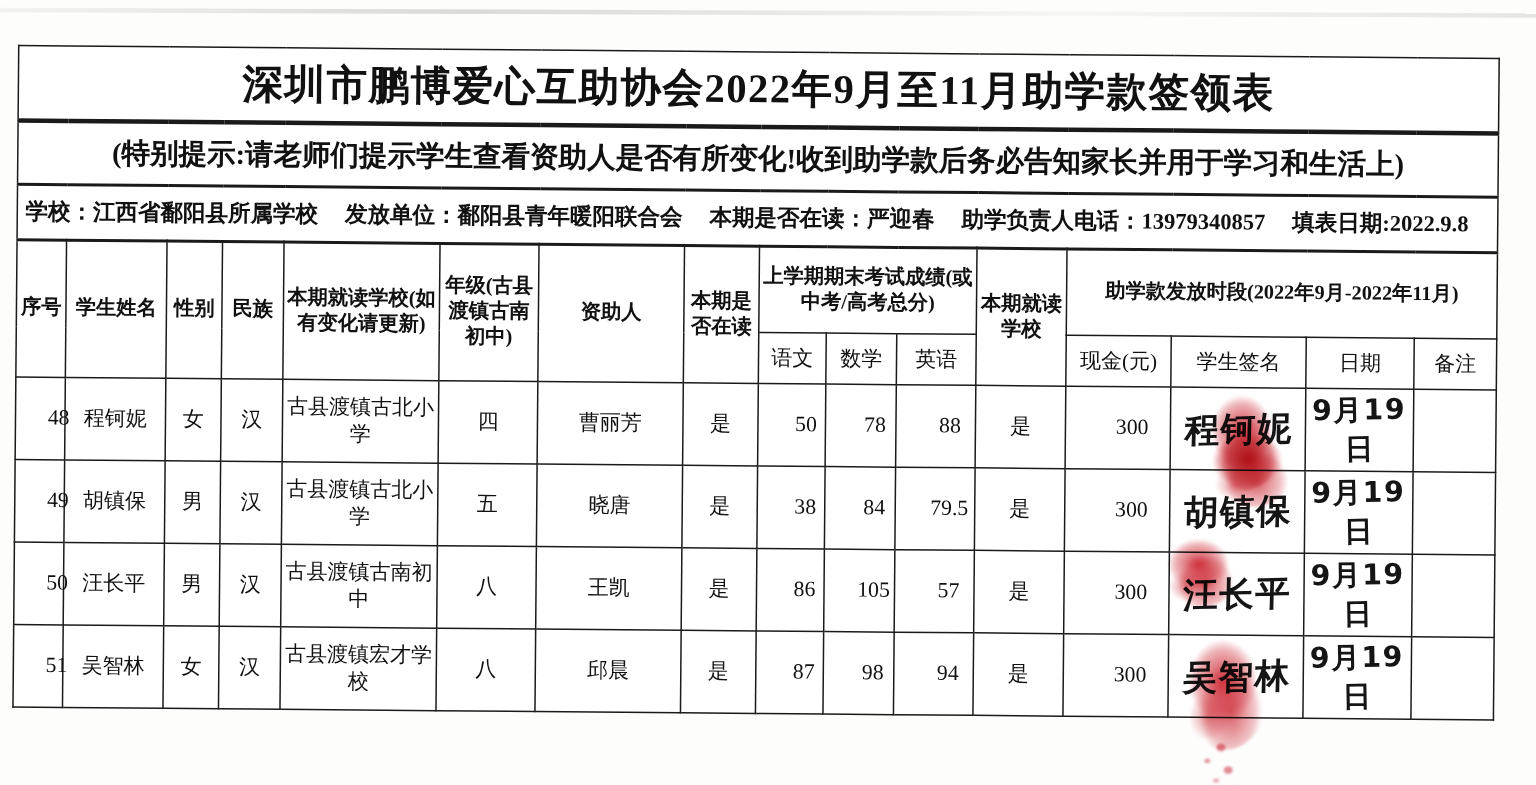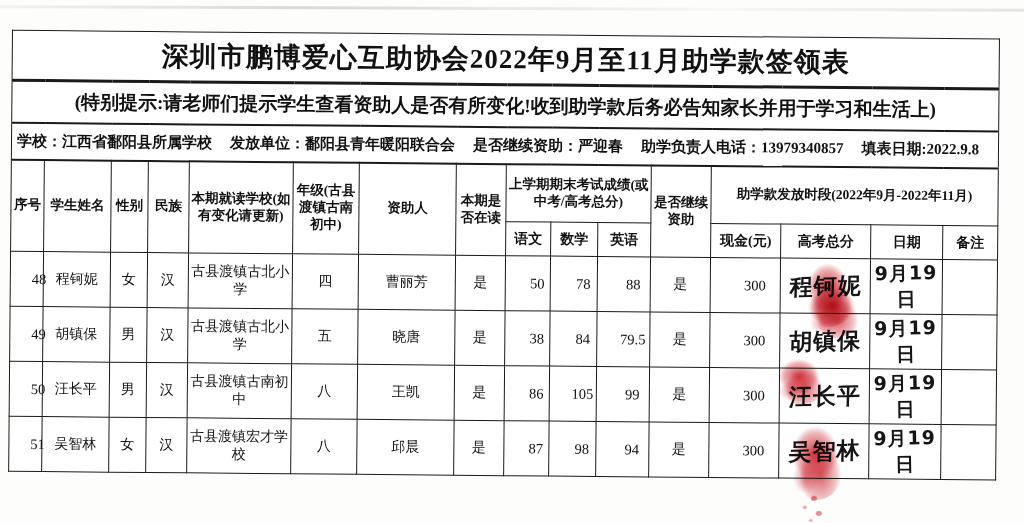--- a/index.html
+++ b/index.html
@@ -23,21 +23,21 @@
     padding:1px 2px; overflow:visible;
   }
   tr.title-row td { border-bottom-width:3px; height:50px; }
   .doc-title { font-size:27px; font-weight:bold; letter-spacing:1px; font-family:"Liberation Serif", serif; }
   tr.notice-row td { border-bottom-width:2.5px; height:42px; }
   .doc-notice { font-size:19px; font-weight:bold; }
   tr.info-row td { border-bottom-width:2.5px; height:37px; text-align:left; padding-left:5px; }
   .info-seg { font-size:15px; font-weight:bold; margin-right:14px; white-space:nowrap; }
   .info-seg .val { font-weight:bold; }
   tr.head-main th { height:58px; font-size:13.5px; font-weight:bold; line-height:1.25; }
-  tr.head-sub th { height:34px; font-size:14px; font-weight:bold;border-radius:10px; }
+  tr.head-sub th { height:34px; font-size:14px; font-weight:normal;border-radius:10px; }
   tr.data-row td { height:53px; font-size:14px; }
   tr.data-row td.num { font-size:14.5px;padding-left:21px; }
   td.sig-cell { position:relative; }
   .hand {
     display:inline-block; font-family:"DejaVu Sans", sans-serif; font-weight:bold;
     color:#151515; position:relative; z-index:2;
   }
   .sig-text { font-size:23px; transform:rotate(-2deg) skewX(-3deg); letter-spacing:1px; }
   .date-text { font-size:19px; transform:rotate(-1.5deg); letter-spacing:1px; }
   .fingerprint {
@@ -97,45 +97,45 @@
     <tr class="notice-row">
       <td colspan="16">
         <span class="doc-notice">(特别提示:请老师们提示学生查看资助人是否有所变化!收到助学款后务必告知家长并用于学习和生活上)</span>
       </td>
     </tr>
 
     <tr class="info-row">
       <td colspan="16">
         <span class="info-seg"><span>学校：</span><span class="val">江西省鄱阳县所属学校</span></span>
         <span class="info-seg"><span>发放单位：</span><span class="val">鄱阳县青年暖阳联合会</span></span>
-        <span class="info-seg"><span>是否继续资助：</span><span class="val">严迎春</span></span>
+        <span class="info-seg"><span>本期是否在读：</span><span class="val">严迎春</span></span>
         <span class="info-seg"><span>助学负责人电话：</span><span class="val">13979340857</span></span>
         <span class="info-seg"><span>填表日期:</span><span class="val">2022.9.8</span></span>
       </td>
     </tr>
 
     <tr class="head-main">
       <th rowspan="2">序号</th>
       <th rowspan="2">学生姓名</th>
       <th rowspan="2">性别</th>
       <th rowspan="2">民族</th>
       <th rowspan="2">本期就读学校(如有变化请更新)</th>
       <th rowspan="2">年级(古县渡镇古南初中)</th>
       <th rowspan="2">资助人</th>
       <th rowspan="2">本期是否在读</th>
       <th colspan="3">上学期期末考试成绩(或中考/高考总分)</th>
-      <th rowspan="2">是否继续资助</th>
+      <th rowspan="2">本期就读学校</th>
       <th colspan="4">助学款发放时段(2022年9月-2022年11月)</th>
     </tr>
     <tr class="head-sub">
       <th>语文</th>
       <th>数学</th>
       <th>英语</th>
       <th>现金(元)</th>
-      <th>高考总分</th>
+      <th>学生签名</th>
       <th>日期</th>
       <th>备注</th>
     </tr>
 
     <tr class="data-row">
       <td class="num">48</td>
       <td>程钶妮</td>
       <td>女</td>
       <td>汉</td>
       <td>古县渡镇古北小学</td>
@@ -181,21 +181,21 @@
       <td class="num">50</td>
       <td>汪长平</td>
       <td>男</td>
       <td>汉</td>
       <td>古县渡镇古南初中</td>
       <td>八</td>
       <td>王凯</td>
       <td>是</td>
       <td class="num">86</td>
       <td class="num">105</td>
-      <td class="num">99</td>
+      <td class="num">57</td>
       <td>是</td>
       <td class="num">300</td>
       <td class="sig-cell">
         <span class="hand sig-text">汪长平</span>
         <span class="fingerprint fp-r2"></span>
       </td>
       <td><span class="hand date-text">9月19日</span></td>
       <td></td>
     </tr>
 

